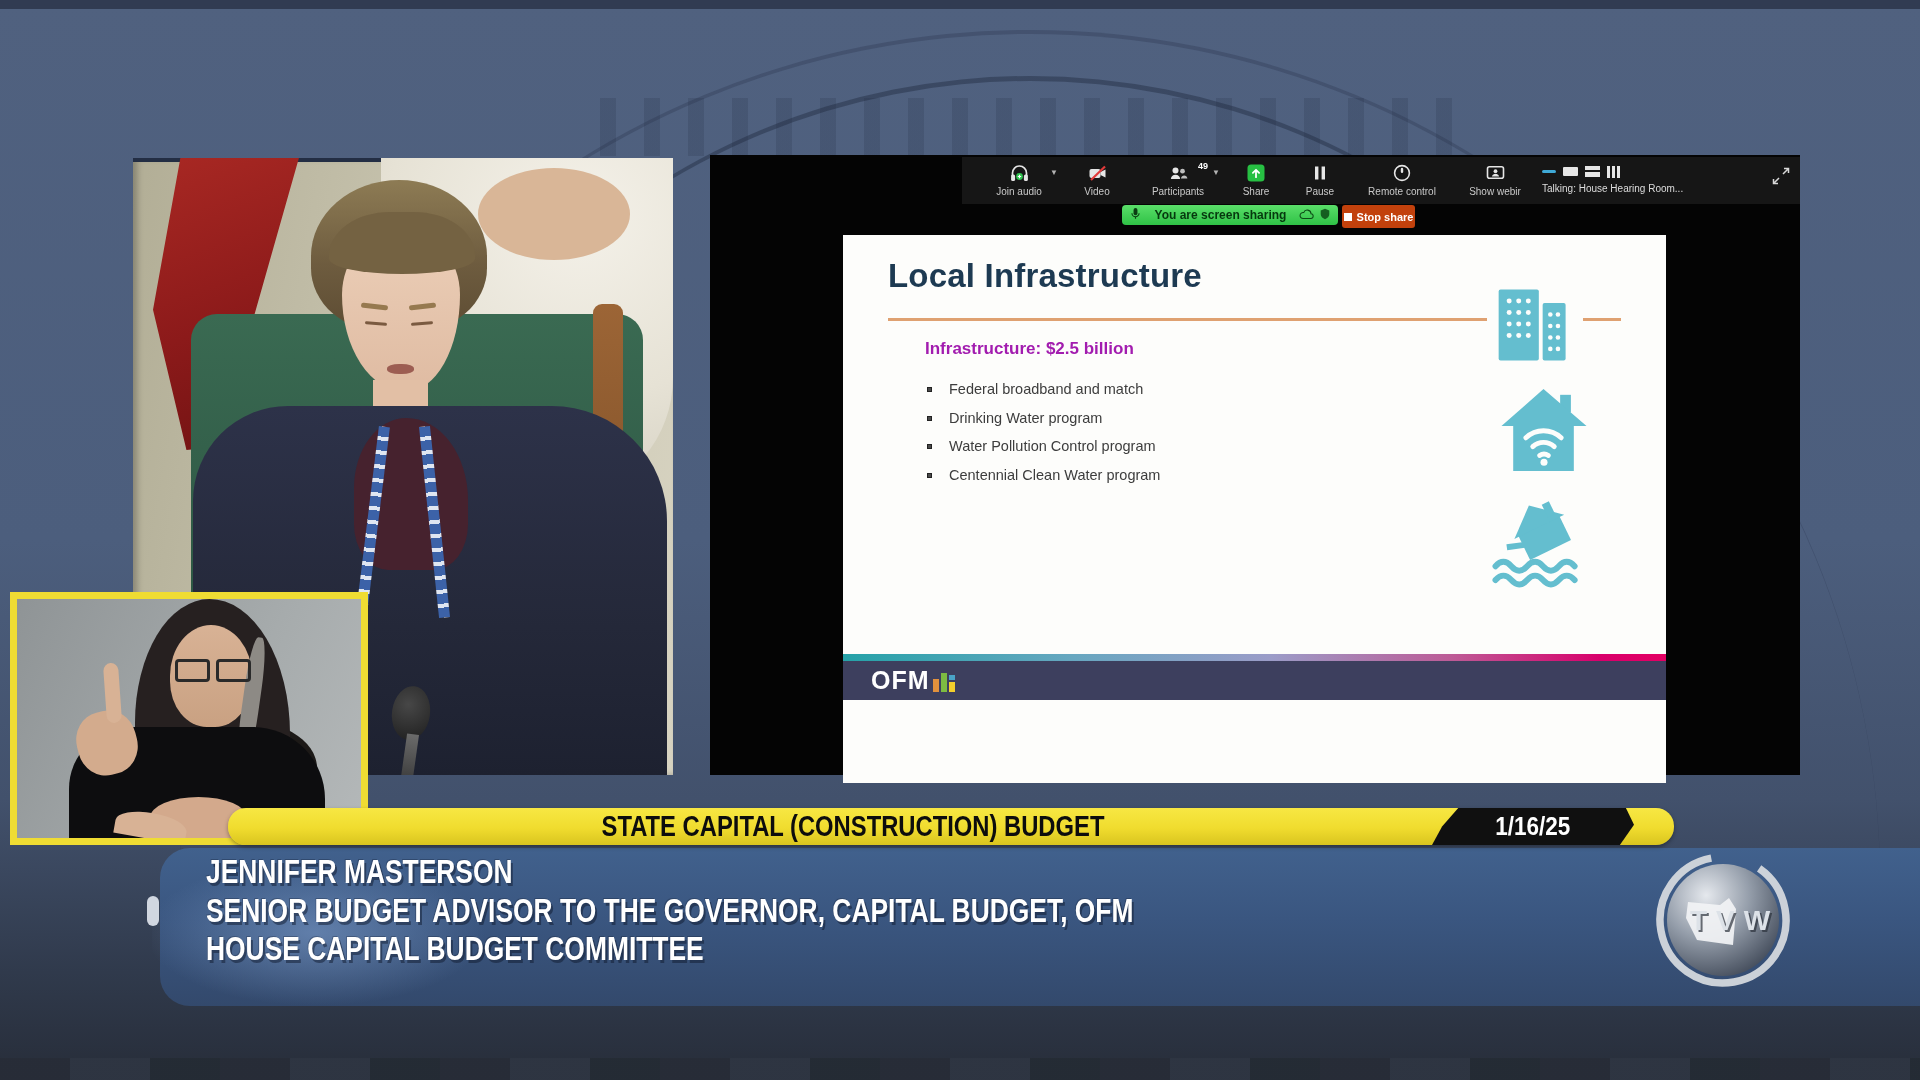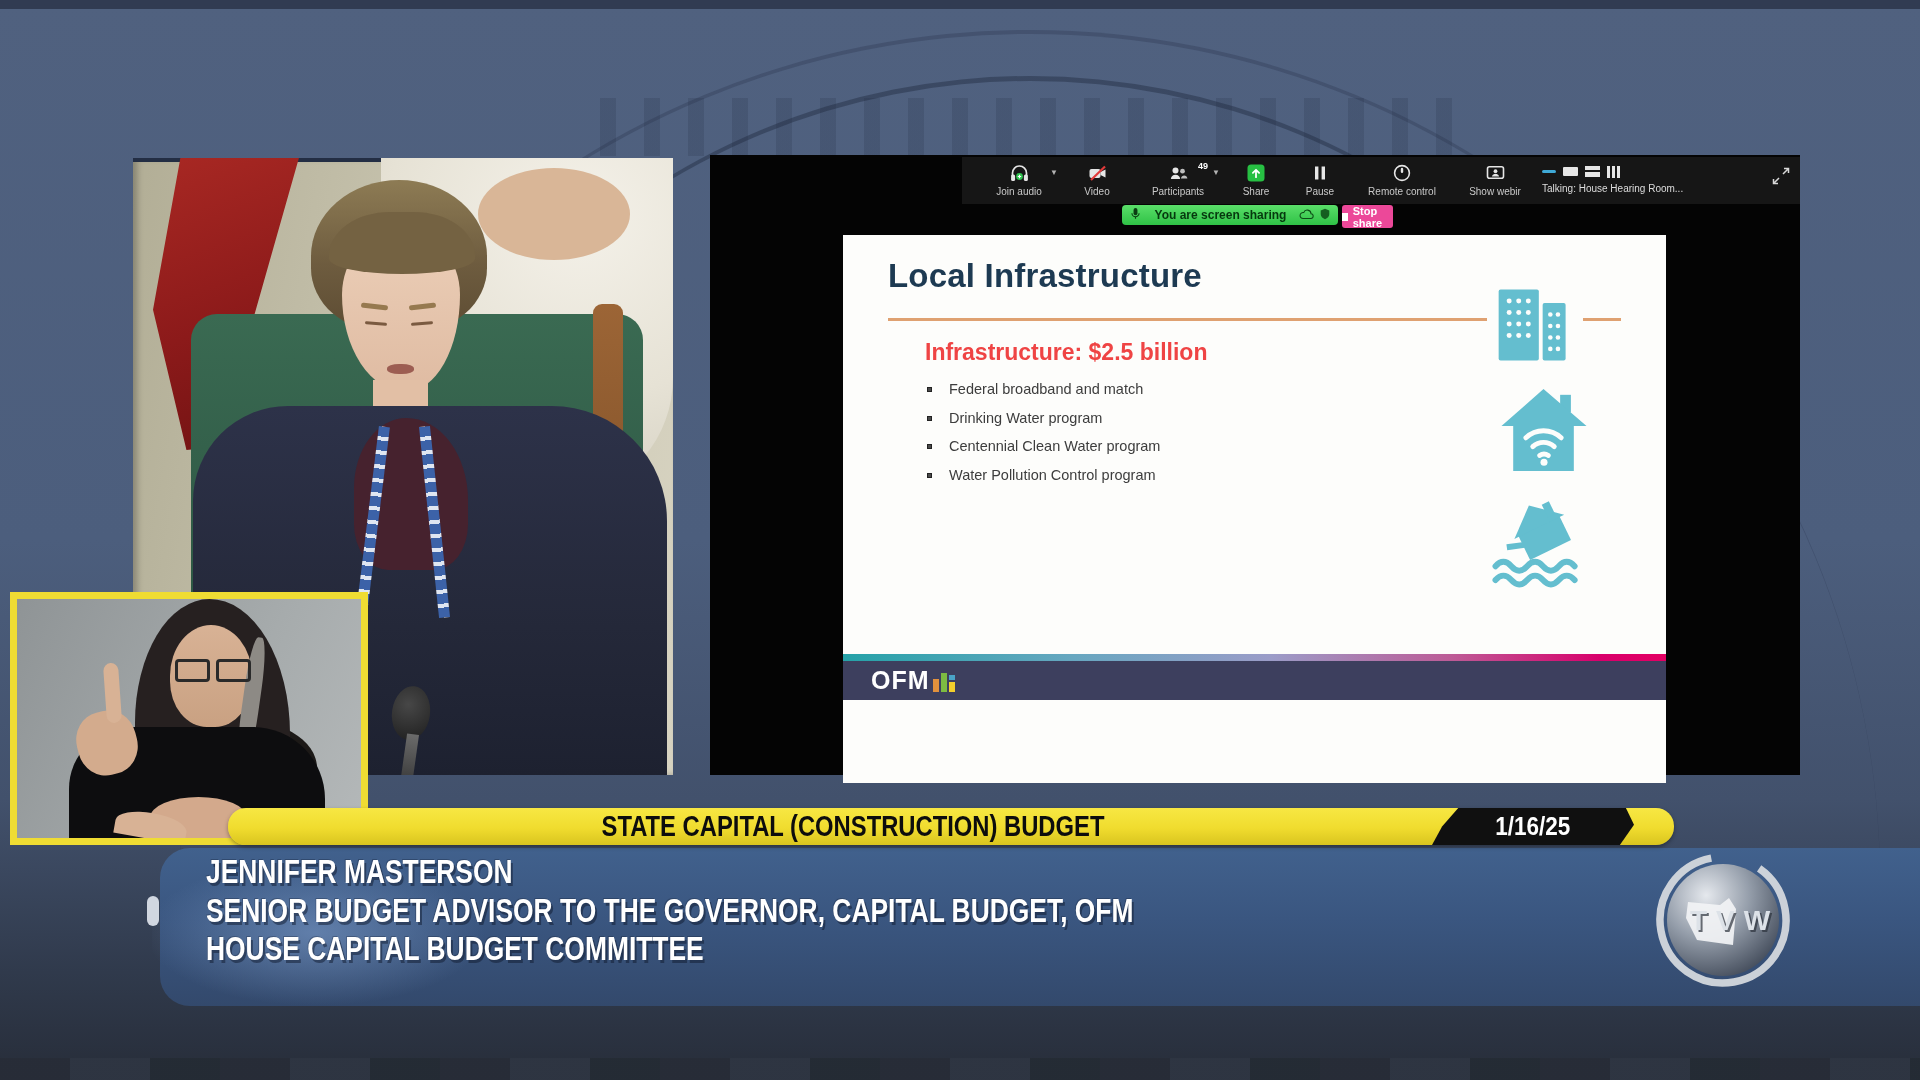--- a/index.html
+++ b/index.html
@@ -64,29 +64,29 @@
   .lr1{width:15px;height:9px;background:#e6e6e6;border-radius:1px;}
   .lr2{width:15px;height:11px;background:linear-gradient(#e6e6e6 0 4px,#161616 4px 6px,#e6e6e6 6px 100%);}
   .lr3{width:14px;height:12px;background:
       repeating-linear-gradient(90deg,#e6e6e6 0 3px,#161616 3px 5px),
       repeating-linear-gradient(180deg,#e6e6e6 0 3px,#161616 3px 5px);}
   .talklabel{font-size:10px;color:#dcdcdc;margin-top:2px;white-space:nowrap;}
   .expand{margin-left:auto;margin-right:10px;margin-top:5px;cursor:pointer;}
   .sharebar{left:412px;top:50px;width:216px;height:20px;border-radius:4px;display:flex;align-items:center;padding:0 7px;box-sizing:border-box;gap:5px;
     background:linear-gradient(#5ade69,#2fc246);}
   .sharetext{flex:1;text-align:center;font-size:12px;font-weight:bold;color:#06380e;}
-  .stopbtn{left:632px;top:50px;width:51px;height:23px;background:#ec4899;border-radius:3px;color:#fff;
+  .stopbtn{left:632px;top:50px;width:73px;height:23px;background:#c2410c;border-radius:3px;color:#fff;
     font-size:11px;font-weight:bold;display:flex;align-items:center;justify-content:center;gap:5px;cursor:pointer;}
   .stopsq{width:8px;height:8px;background:#fff;display:inline-block;}
 
   
   .slide{left:133px;top:80px;width:823px;height:548px;background:#fdfdfb;}
   .stitle{left:45px;top:22px;font-size:33px;font-weight:bold;color:#1d3a52;letter-spacing:.2px;}
   .srule{left:45px;top:83px;width:733px;height:3px;background:#dfa171;}
-  .sheading{left:82px;top:104px;font-size:23px;font-weight:bold;color:#ef4444;}
+  .sheading{left:82px;top:104px;font-size:17px;font-weight:bold;color:#a21caf;}
   .sbullets{left:82px;top:146px;margin:0;padding:0;list-style:none;}
   .sbullets li{position:relative;padding-left:24px;font-size:14.5px;color:#3d3d3d;height:28.7px;}
   .sbullets li::before{content:"";position:absolute;left:2px;top:6px;width:5px;height:5px;background:#4a4a4a;box-shadow:inset 0 0 0 1px #222;}
   .icbox{background:#fdfdfb;display:flex;align-items:center;justify-content:center;}
   .ic-build{left:644px;top:48px;width:96px;height:84px;}
   .ic-house{left:652px;top:150px;width:98px;height:92px;}
   .ic-flood{left:646px;top:258px;width:104px;height:98px;}
   .fstripe{left:0;top:419px;width:823px;height:7px;
     background:linear-gradient(90deg,#25a2a8 0%,#67a7c0 28%,#9b9cc8 52%,#bd5b96 74%,#d8006b 92%,#e40063 100%);}
   .ffooter{left:0;top:426px;width:823px;height:39px;background:#3d3f5e;}
@@ -285,22 +285,22 @@
       <span>Stop share</span>
     </div>
 
     <div class="abs slide">
       <div class="abs stitle">Local Infrastructure</div>
       <div class="abs srule"></div>
       <div class="abs sheading">Infrastructure: $2.5 billion</div>
       <ul class="abs sbullets">
         <li>Federal broadband and match</li>
         <li>Drinking Water program</li>
+        <li>Water Pollution Control program</li>
         <li>Centennial Clean Water program</li>
-        <li>Water Pollution Control program</li>
       </ul>
 
       <div class="abs icbox ic-build">
         <svg width="88" height="80" viewBox="0 0 92 82">
           <rect x="8" y="4" width="42" height="74" rx="2" fill="#64becf"></rect>
           <rect x="54" y="18" width="24" height="60" rx="2" fill="#64becf"></rect>
           <g fill="#fdfdfb">
             <circle cx="19" cy="16" r="2.6"></circle>
               <circle cx="29" cy="16" r="2.6"></circle>
               <circle cx="39" cy="16" r="2.6"></circle>

